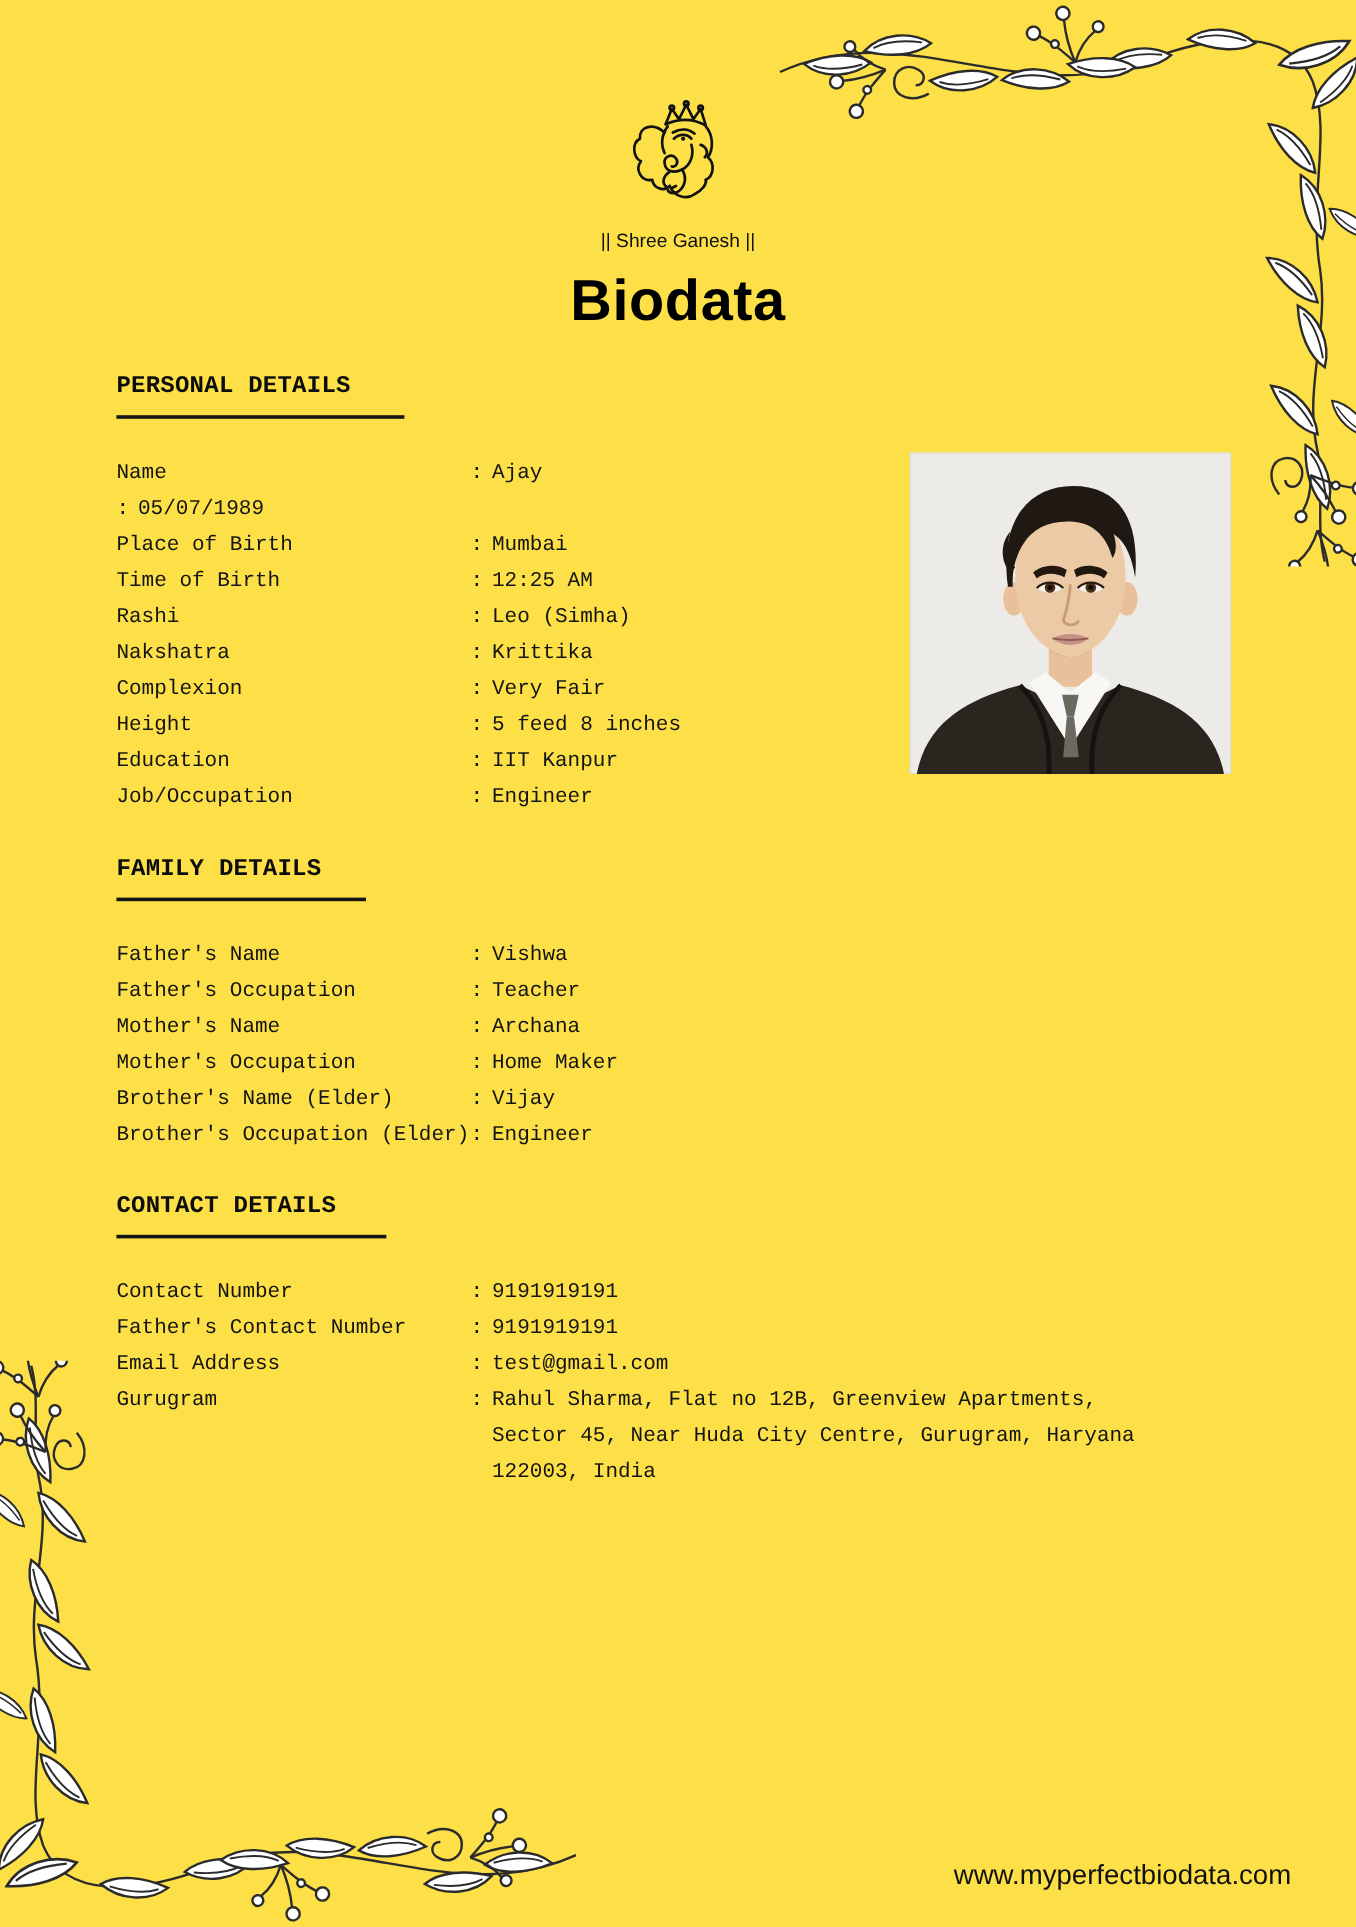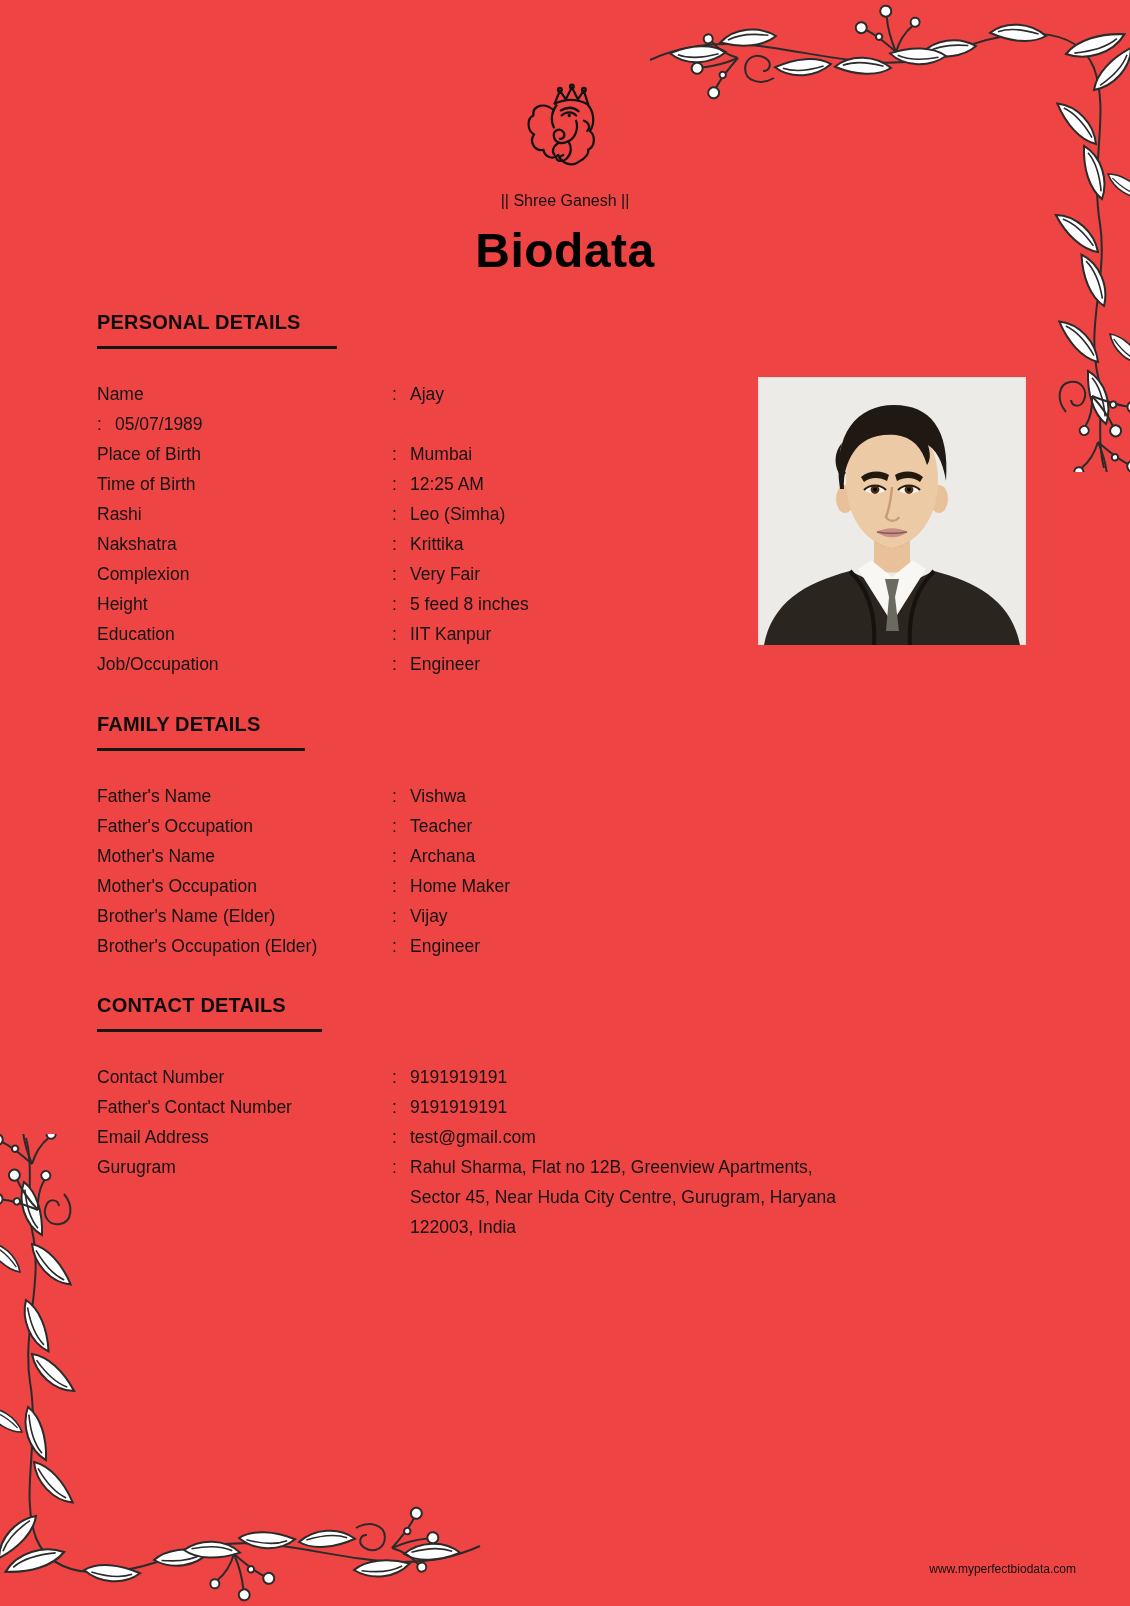--- a/index.html
+++ b/index.html
@@ -1,29 +1,29 @@
 <!DOCTYPE html>
 <html><head>
 <meta charset="utf-8">
 <style>
   html,body { margin:0; padding:0; background:#ffffff; }
   .page {
     position:relative; width:1130px; height:1606px; margin:0 auto;
-    background:#ef4444; overflow:hidden;
+    background:#fde047; overflow:hidden;
     font-family:"Liberation Sans","DejaVu Sans",sans-serif; color:#111111;
   }
 
   
   .header { position:absolute; top:0; left:13px; width:1104px; text-align:center; padding-top:83px; }
   .ganesh-wrap svg { width:88px; height:96px; display:inline-block; }
   .blessing { margin-top:9px; font-size:16px; color:#111; }
   .title { margin:13px 0 0 0; font-size:48px; font-weight:bold; color:#000; letter-spacing:.5px; }
 
   
-  .content { position:absolute; left:97px; top:311px; width:980px; }
+  .content { position:absolute; left:97px; top:311px; width:980px;font-family:Liberation Mono, monospace; }
   .section h2 { margin:0; font-size:20px; font-weight:bold; letter-spacing:.2px; color:#0d0d0d; }
   .rule { height:3px; background:#161616; margin-top:12px; }
   .rule-personal { width:240px; }
   .rule-family   { width:208px; }
   .rule-contact  { width:225px; }
   .rows { margin-top:30px; font-size:17.5px; line-height:30px; color:#141414; }
   .row { display:flex; align-items:flex-start; }
   .row .label { flex:0 0 295px; }
   .row .colon { flex:0 0 18px; }
   .row .value { flex:1 1 auto; }
@@ -35,21 +35,21 @@
   .photo { position:absolute; left:758px; top:377px; width:268px; height:268px; }
   .photo svg { width:100%; height:100%; display:block; }
 
   
   .ornament { position:absolute; pointer-events:none; }
   .ornament svg { width:100%; height:100%; display:block; }
   .ornament.top-right   { top:-6px; right:-4px; width:488px; height:478px; }
   .ornament.bottom-left { bottom:-6px; left:-4px; width:488px; height:478px; transform:rotate(180deg); }
 
   
-  .footer { position:absolute; right:54px; bottom:30px; font-size:12px; color:#111; }
+  .footer { position:absolute; right:54px; bottom:30px; font-size:23px; color:#111; }
 
   .defs-svg { position:absolute; width:0; height:0; overflow:hidden; }
 </style>
 </head>
 <body>
 
 <svg class="defs-svg" aria-hidden="true">
   <defs>
     <g id="leaf">
       <path d="M0 0 C -13 -15, -37 -21, -55 -11 C -36 1, -15 6, 0 0 Z" fill="#ffffff" stroke="#2b2b2b" stroke-width="2"></path>

